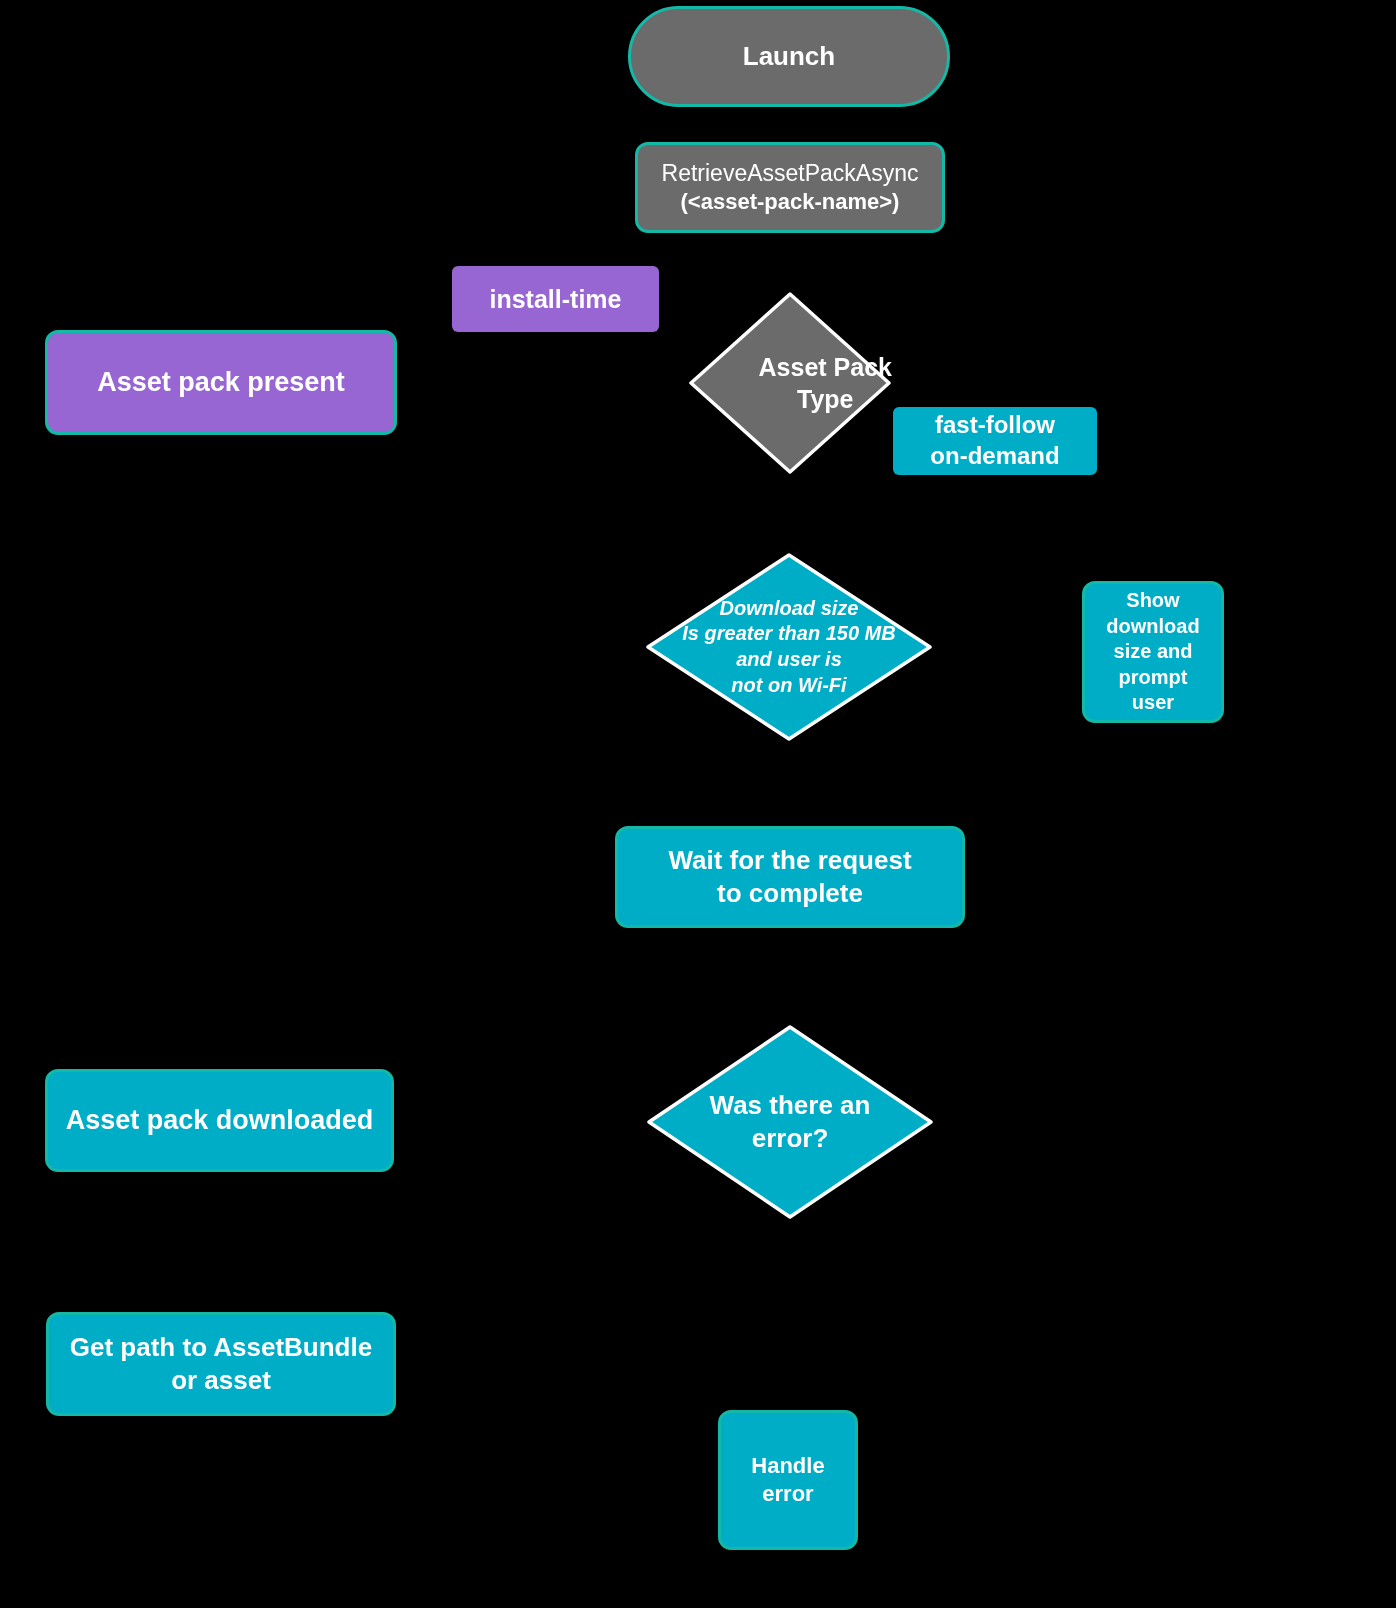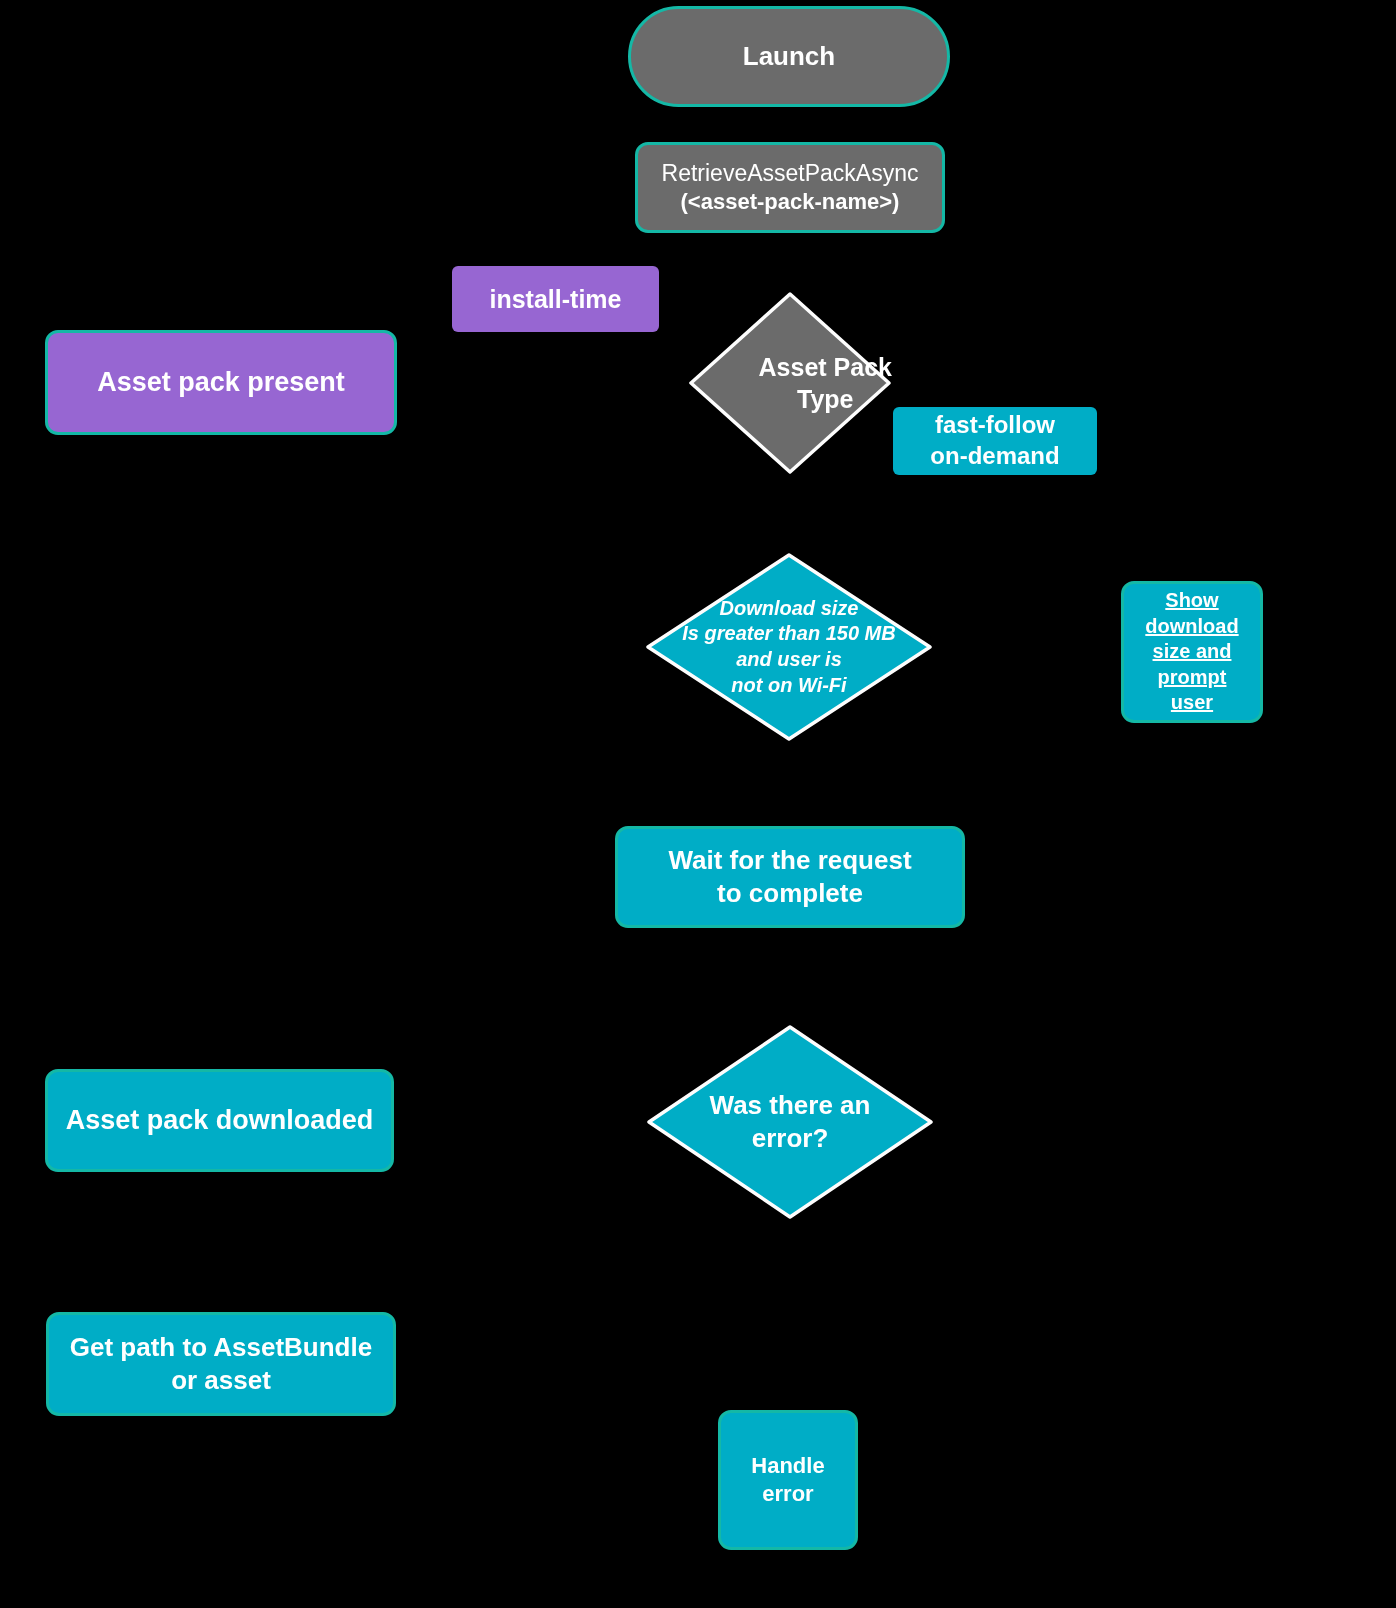--- a/index.html
+++ b/index.html
@@ -103,21 +103,21 @@
   <div class="node fs20" style="left:645px; top:552px; width:288px; height:190px;font-style:italic;">
     <svg class="dshape" width="288" height="190" viewBox="0 0 288 190">
       <polygon class="poly-teal" points="144,3 285,95 144,187 3,95"></polygon>
     </svg>
     <span class="label">Download size
 Is greater than 150 MB
 and user is
 not on Wi-Fi</span>
   </div>
 
-  <div class="node rect r12 fill-teal fs20" style="left:1121px; top:581px; width:142px; height:142px;text-decoration:underline;">
+  <div class="node rect r12 fill-teal fs20" style="left:1082px; top:581px; width:142px; height:142px;">
     <span class="label">Show
 download
 size and
 prompt
 user</span>
   </div>
 
   <div class="node rect r12 fill-teal fs26" style="left:615px; top:826px; width:350px; height:102px;">
     <span class="label">Wait for the request
 to complete</span>

